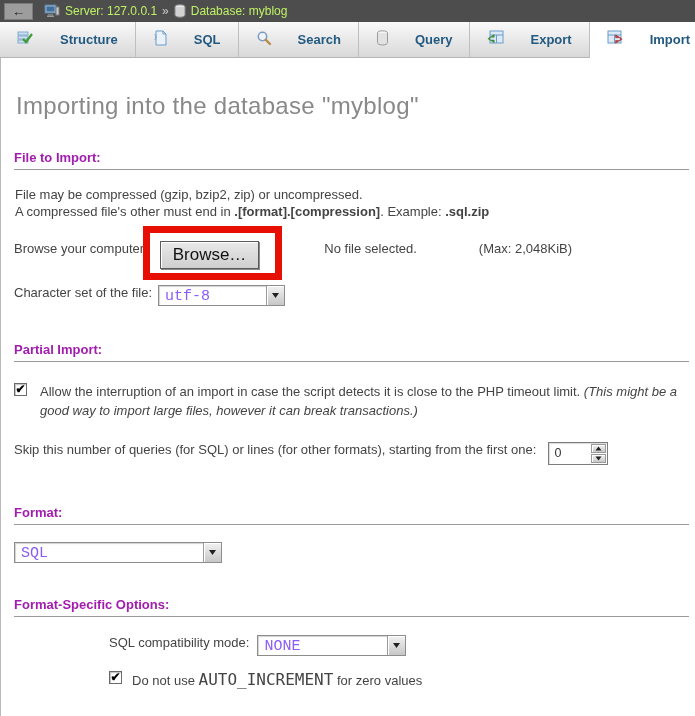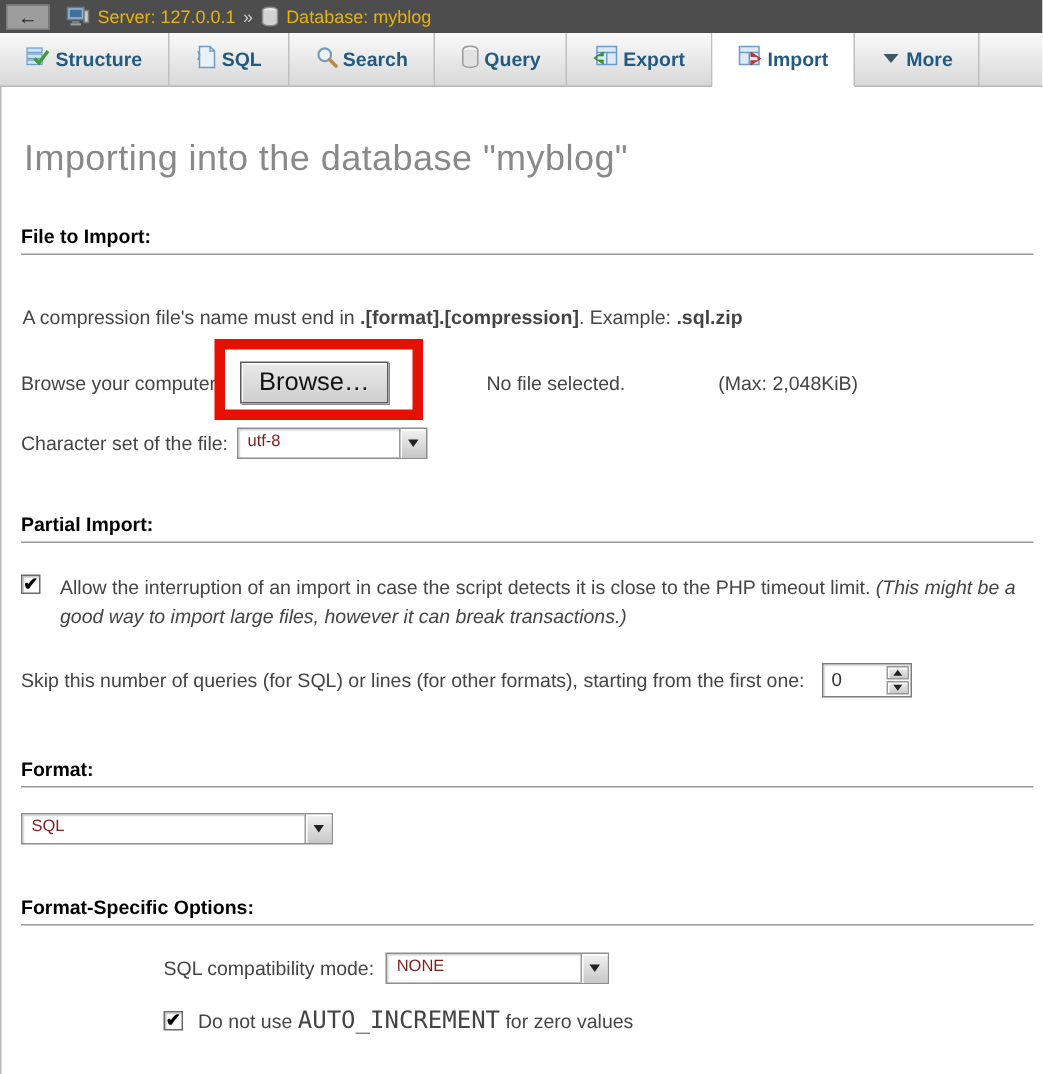--- a/index.html
+++ b/index.html
@@ -14,56 +14,56 @@
   
   .topbar {
     height:22px; background:#4d4d4d; display:flex; align-items:center;
     gap:5px; padding:0 4px; color:#e6e6e6; font-size:12px;
   }
   .back-btn {
     width:29px; height:17px; background:#9d9d9d; border:1px solid #7a7a7a;
     display:flex; align-items:center; justify-content:center;
     color:#222; font-size:13px; line-height:1; cursor:pointer; margin-right:6px;
   }
-  .crumb { color:#eab308; cursor:pointer; }
+  .crumb { color:#bef264; cursor:pointer; }
   .crumb-sep { color:#cfcfcf; }
   .mini-icon { display:inline-flex; align-items:center; }
 
   
   .tabbar {
     display:flex; height:36px;
     background:linear-gradient(#fafafa, #d7d7d7);
   }
   .tab {
-    display:flex; align-items:center; gap:3px; padding:4px 17px;
+    display:flex; align-items:center; gap:26px; padding:4px 17px;
     border-right:1px solid #bfbfbf; border-bottom:1px solid #b5b5b5;
     color:#235a81; font-weight:bold; font-size:13px; cursor:pointer;
     white-space:nowrap;
   }
   .tab.active {
     background:#fff; border-bottom:1px solid #fff;
   }
   .tab-filler { flex:1; border-bottom:1px solid #b5b5b5; }
 
   
   .content {
     border-left:1px solid #b9b9b9;
     height:658px; padding:0 6px 0 13px; position:relative;
   }
   .page-title {
     font-size:24px; font-weight:normal; color:#898989;
     margin:0; padding:34px 0 0 2px; letter-spacing:.3px;
   }
   .section-heading {
-    font-weight:bold; color:#000000; font-size:13px;
+    font-weight:bold; color:#a21caf; font-size:13px;
     border-bottom:1px solid #9a9a9a; padding-bottom:4px;
     margin:30px 0 16px 0;
   }
   .para { margin:16px 0 0 1px; line-height:17px; }
-  .row { display:flex; align-items:center; margin-top:18px; }
+  .row { display:flex; margin-top:18px; }
   .lbl { white-space:nowrap; }
 
   
   .classic-btn {
     font-family:"Liberation Sans", sans-serif; font-size:17px; color:#111;
     background:linear-gradient(#e9e9e9,#cfcfcf);
     border:1px solid #5a5a5a;
     box-shadow:inset 1px 1px 0 #fff, 1px 1px 0 #8a8a8a;
     padding:3px 12px; cursor:pointer;
   }
@@ -76,21 +76,21 @@
     border:7px solid #e70e02; z-index:4; pointer-events:none;
   }
 
   
   .select {
     display:inline-flex; align-items:stretch; height:21px;
     border:1px solid #8d8d8d; background:#fff;
     box-shadow:inset 1px 1px 1px rgba(0,0,0,.18);
     cursor:pointer;
   }
-  .select .val { padding:2px 6px 0 6px; font-size:11px; color:#7f1d1d; flex:1; white-space:nowrap; overflow:hidden; }
+  .select .val { padding:2px 6px 0 6px; font-size:15px; color:#8b5cf6; flex:1; white-space:nowrap; overflow:hidden;font-family:Liberation Mono, monospace; }
   .select .arrow-btn {
     width:18px; background:linear-gradient(#f2f2f2,#c7c7c7);
     border-left:1px solid #9a9a9a; box-shadow:inset 1px 1px 0 #fff;
     display:flex; align-items:center; justify-content:center;
   }
 
   
   .cb {
     width:13px; height:13px; background:#fff; border:1px solid #6a6a6a;
     box-shadow:inset 1px 1px 1px rgba(0,0,0,.25);
@@ -227,22 +227,22 @@
   <div class="tab-filler"></div>
 </div>
 
 <div class="content">
 
   <h1 class="page-title">Importing into the database "myblog"</h1>
 
   <div class="section-heading">File to Import:</div>
 
   <div class="para">
-    <br>
-    <span>A compression file's name must end in </span><span class="bold">.[format].[compression]</span><span>. Example: </span><span class="bold">.sql.zip</span>
+    <span>File may be compressed (gzip, bzip2, zip) or uncompressed.</span><br>
+    <span>A compressed file's other must end in </span><span class="bold">.[format].[compression]</span><span>. Example: </span><span class="bold">.sql.zip</span>
   </div>
 
   <div class="row" style="margin-top:21px;">
     <span class="lbl">Browse your computer:</span>
     <span class="browse-wrap">
       <button class="classic-btn">Browse…</button>
       <span class="red-rect"></span>
     </span>
     <span style="margin-left:29px;padding-left:36px;">No file selected.</span>
     <span style="margin-left:62px;">(Max: 2,048KiB)</span>

